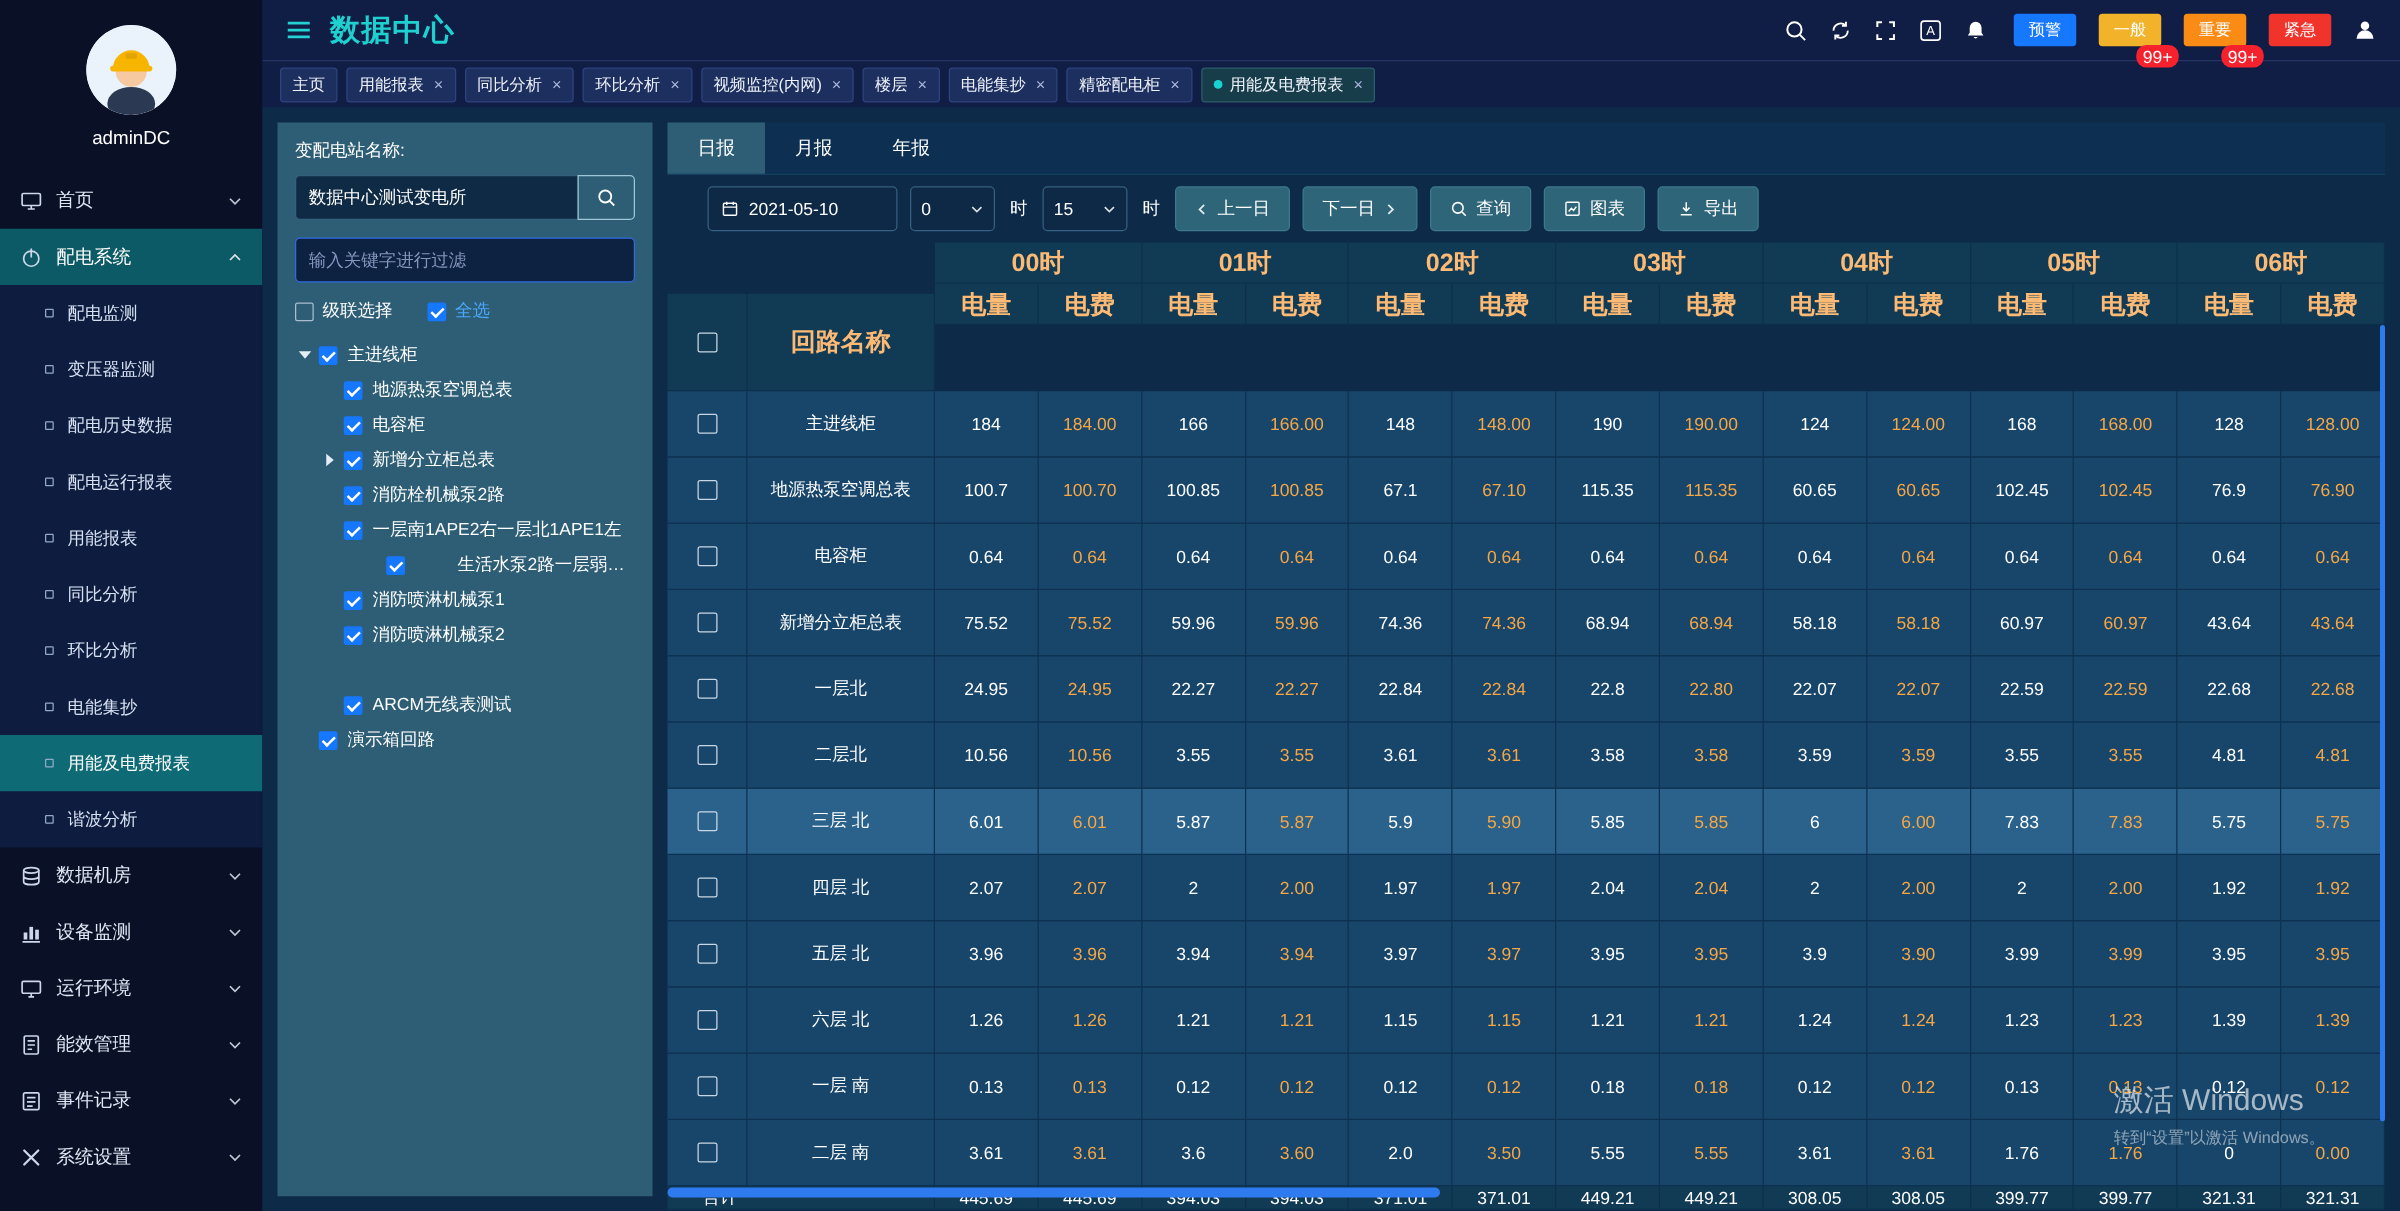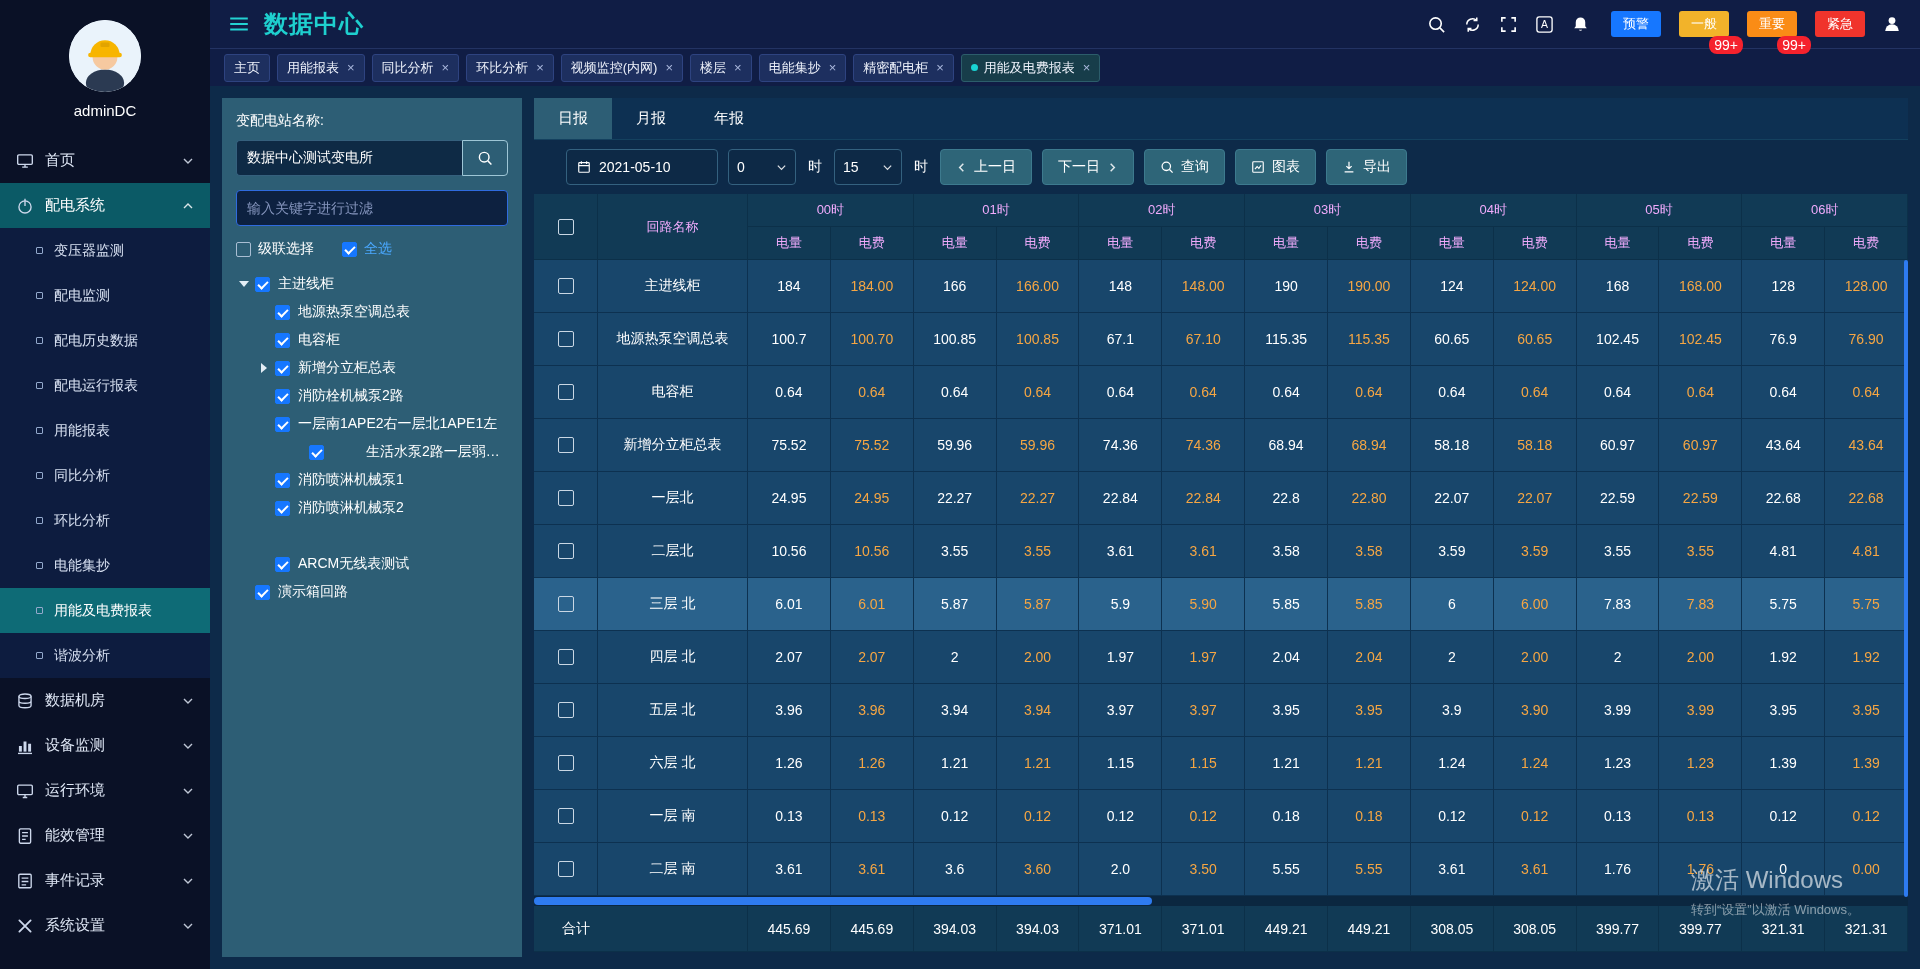--- a/index.html
+++ b/index.html
@@ -83,24 +83,24 @@
   .date-box { width:152px; gap:8px; padding:0 10px;margin-left:32px; }
   .select-box { width:68px; justify-content:space-between; padding:0 8px; }
   .icn.sm { width:14px; height:14px; }
   .icn.xs { width:11px; height:11px; opacity:.85; }
   .unit { font-size:14px; color:#fff; margin:0 2px; }
   .tbtn { display:flex; align-items:center; gap:7px; height:36px; padding:0 15px; background:#2e6578; border:1px solid #3d7a8e; border-radius:4px; color:#fff; font-size:14px; cursor:pointer; font-family:inherit; }
 
   
   .table-wrap { flex:1; display:flex; flex-direction:column; position:relative; min-height:0; }
   .t-header { display:flex; }
-  .th-cell { background:#113a55; border-right:1px solid #0c3049; border-bottom:1px solid #0c3049; color:#f0abfc; font-size:13px; display:flex; align-items:center; justify-content:center; }
+  .th-cell { background:#113a55; border-right:1px solid #0c3049; border-bottom:1px solid #0c3049; color:#fdba74; font-size:20px; display:flex; align-items:center; justify-content:center;font-weight:bold; }
   .col-cb { width:64px; min-width:64px; }
   .col-name { width:150px; min-width:150px; }
-  .h66 { height:66px; }
+  .h66 { height:78px;margin-top:41px; }
   .hour-group { flex:2; display:flex; flex-direction:column; min-width:0; }
   .hour-top { height:33px; }
   .hour-sub { display:flex; height:33px; }
   .hour-sub .th-cell { flex:1; }
   .t-body { }
   .t-row { display:flex; height:53px; background:#18466b; cursor:pointer; }
   .t-row.selected { background:#2a628c; }
   .td { border-right:1px solid #0d3150; border-bottom:1px solid #0d3150; display:flex; align-items:center; justify-content:center; font-size:14px; color:#fff; min-width:0; }
   .td.val { flex:1; }
   .td.fee { color:#f6a643; }
@@ -160,25 +160,25 @@
           <span class="mi-label">配电系统</span>
           <span class="icn chev">
             <svg viewBox="0 0 12 12" fill="none" stroke="currentColor" stroke-width="1.4">
               <path d="M2 8l4-4 4 4"></path>
             </svg>
           </span>
         </div>
         <div class="submenu">
           <div class="sub-item">
             <span class="dot"></span>
+            <span>配电监测</span>
+          </div>
+          <div class="sub-item">
+            <span class="dot"></span>
             <span>变压器监测</span>
-          </div>
-          <div class="sub-item">
-            <span class="dot"></span>
-            <span>配电监测</span>
           </div>
           <div class="sub-item">
             <span class="dot"></span>
             <span>配电历史数据</span>
           </div>
           <div class="sub-item">
             <span class="dot"></span>
             <span>配电运行报表</span>
           </div>
           <div class="sub-item">

